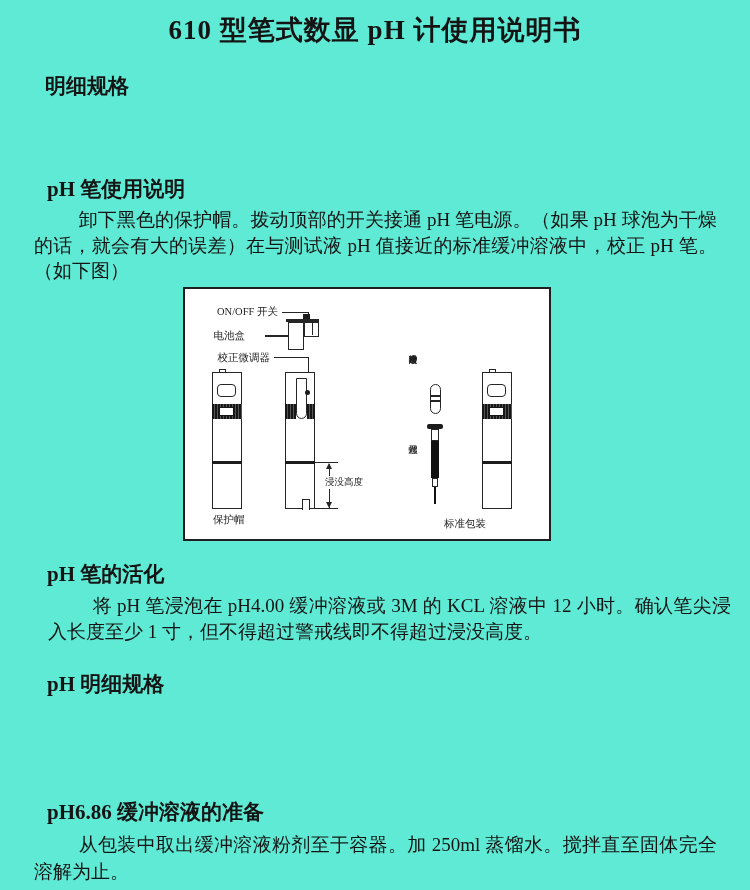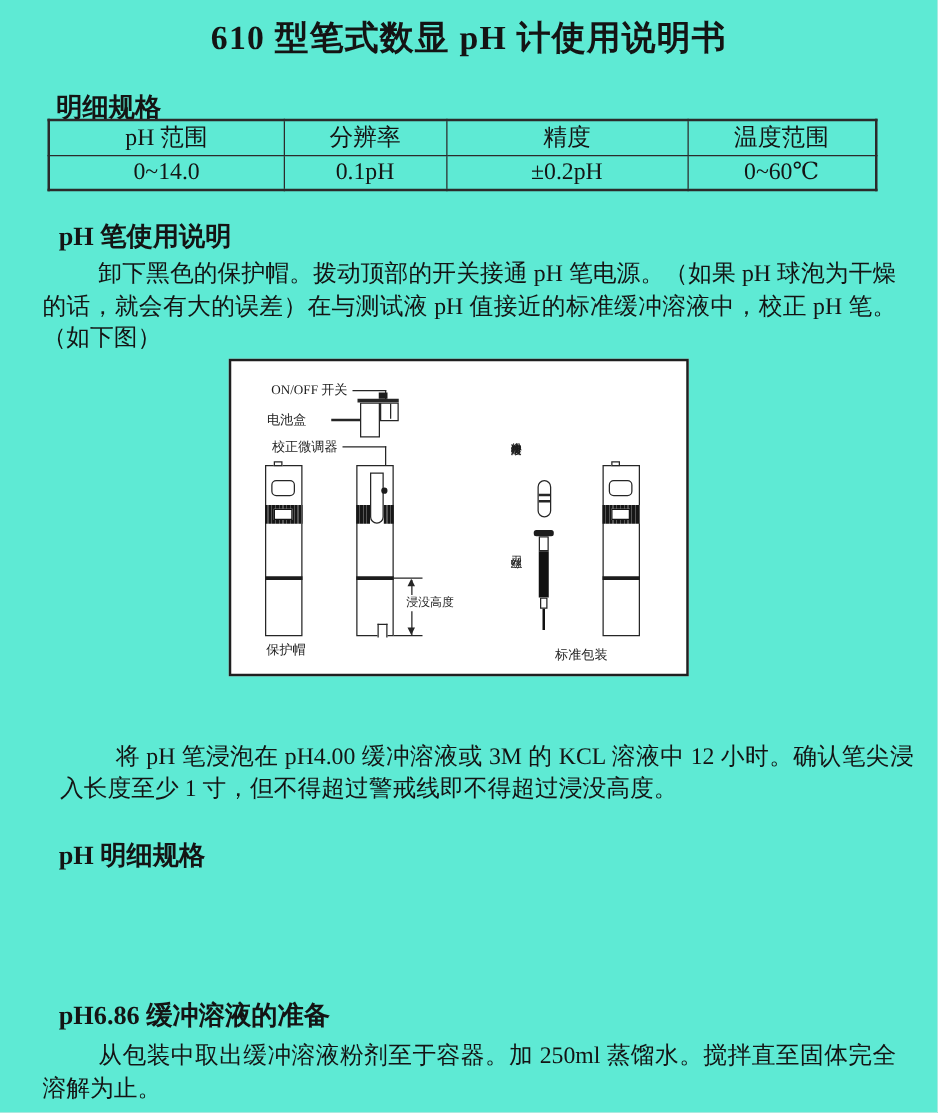--- a/index.html
+++ b/index.html
@@ -71,42 +71,20 @@
 </style>
 </head>
 <body>
 
 <div class="page">
 
   <h1 class="abs doc-title">610 型笔式数显 pH 计使用说明书</h1>
 
   <div class="abs sec-heading" style="top:72px;left:45px;">明细规格</div>
 
-  <table class="spec">
-    <colgroup>
-      <col style="width:188px">
-        <col style="width:130px">
-        <col style="width:193px">
-        <col style="width:151px">
-    </colgroup>
-    <tbody>
-        <tr>
-      <th>pH 范围</th>
-      <th>分辨率</th>
-      <th>精度</th>
-      <th>温度范围</th>
-    </tr>
-    <tr>
-      <td>0~14.0</td>
-      <td>0.1pH</td>
-      <td>±0.2pH</td>
-      <td>0~60℃</td>
-    </tr>
-  </tbody>
-    </table>
 
   <div class="abs sec-heading" style="top:175px;left:47px;">pH 笔使用说明</div>
   <p class="abs body-text" style="top:207px;">卸下黑色的保护帽。拨动顶部的开关接通 pH 笔电源。（如果 pH 球泡为干燥的话，就会有大的误差）在与测试液 pH 值接近的标准缓冲溶液中，校正 pH 笔。（如下图）</p>
 
   <div class="abs diagram">
 
     <span class="dlabel" style="right:271px;top:16px;">ON/OFF 开关</span>
     <div class="line" style="left:97px;top:22.5px;width:27px;height:1.5px;"></div>
     <div class="line" style="left:122.5px;top:22.5px;width:1.5px;height:8px;"></div>
     <div class="abs" style="left:118px;top:25px;width:7px;height:5px;background:#1c1c1c;"></div>
@@ -166,20 +144,21 @@
       <div class="display"></div>
       <div class="band hatch"></div>
       <div class="window"></div>
       <div class="divider"></div>
     </div>
 
     <span class="dlabel" style="left:28px;top:224px;">保护帽</span>
     <span class="dlabel" style="left:259px;top:228px;">标准包装</span>
   </div>
 
+  <div class="abs sec-heading" style="top:560px;left:47px;">pH 笔的活化</div>
   <p class="abs body-text" style="top:593px;margin-left:14px;">将 pH 笔浸泡在 pH4.00 缓冲溶液或 3M 的 KCL 溶液中 12 小时。确认笔尖浸入长度至少 1 寸，但不得超过警戒线即不得超过浸没高度。</p>
 
   <div class="abs sec-heading" style="top:670px;left:47px;">pH 明细规格</div>
 
   <div class="abs sec-heading" style="top:798px;left:47px;">pH6.86 缓冲溶液的准备</div>
   <p class="abs body-text" style="top:832px;line-height:26.5px;">从包装中取出缓冲溶液粉剂至于容器。加 250ml 蒸馏水。搅拌直至固体完全溶解为止。</p>
 
 </div>
 
 </body></html>

